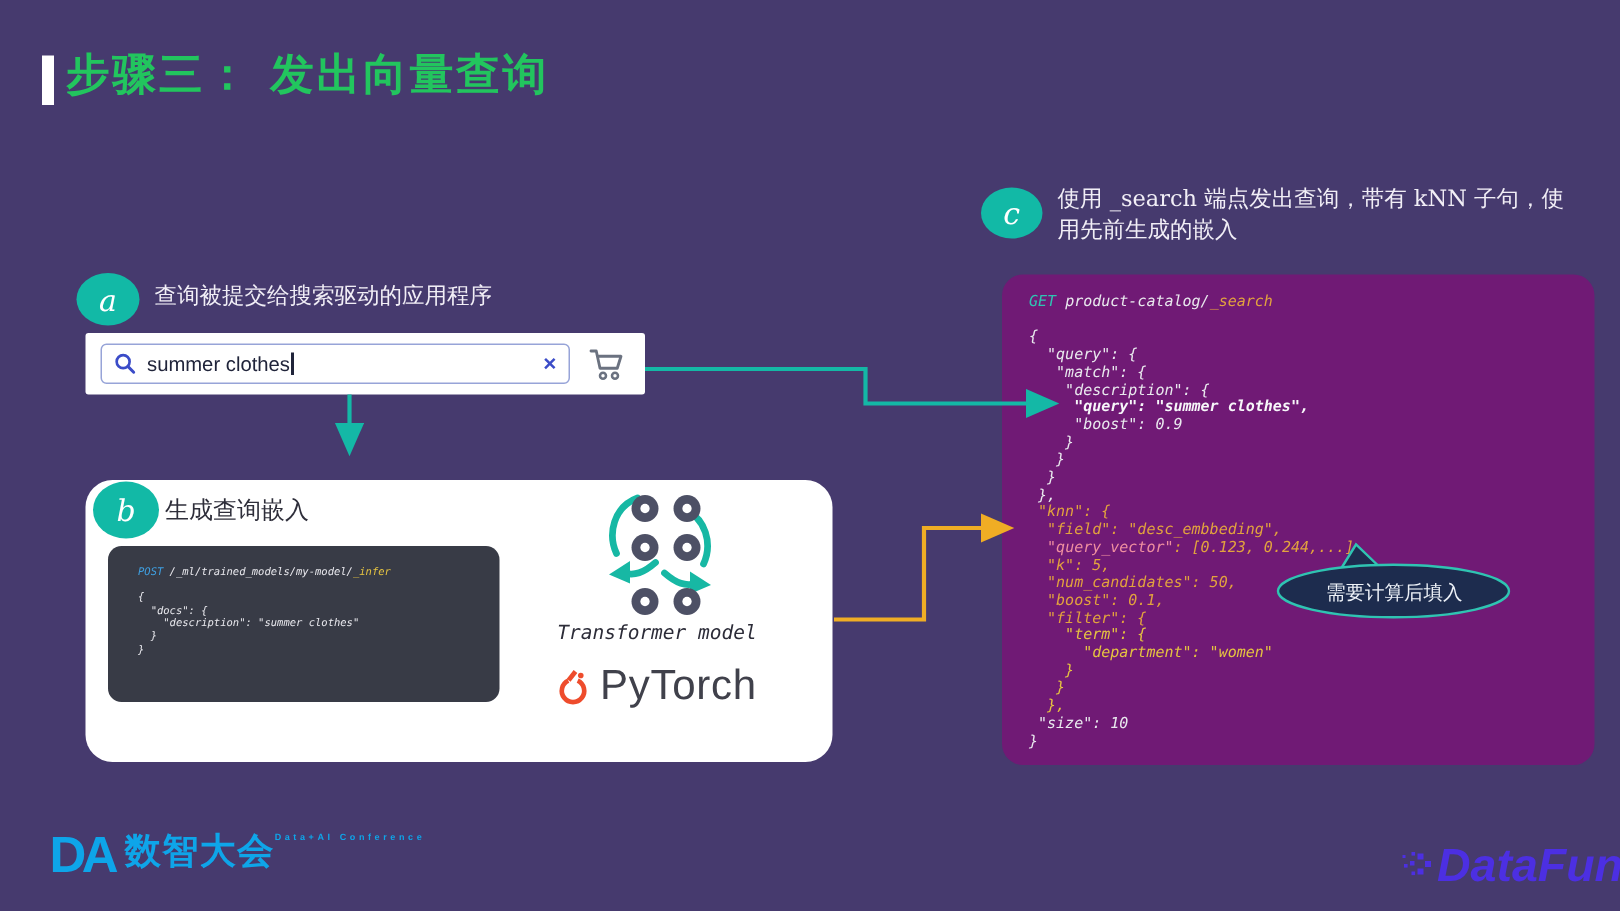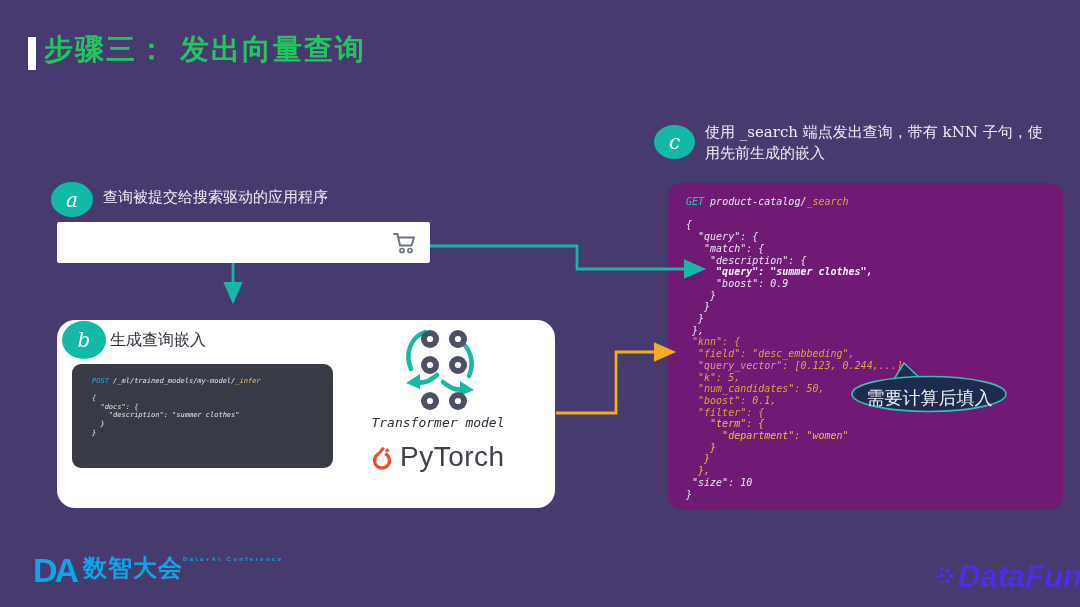--- a/index.html
+++ b/index.html
@@ -53,21 +53,21 @@
   
   .panel{left:668px;top:183px;width:395px;height:327px;background:#701a75;border-radius:14px;
     box-sizing:border-box;padding:13px 6px 0 18px;z-index:1;
     font-family:"DejaVu Sans Mono",monospace;font-style:italic;font-size:10px;line-height:11.7px;}
   .c-teal{color:#2fc4b2}.c-orange{color:#e2a23e}.c-pink{color:#ef8fa0}
   .c-yellow{color:#e5c341}.c-white{color:#e9e9ee}.c-whiteb{color:#f7f7fa;font-weight:bold}
   .c-blue{color:#3f9fe0}
 
   
   .bubble-text{left:853px;top:386px;width:153px;text-align:center;color:#eef2f8;
-    font-size:18px;font-family:"DejaVu Serif",serif;z-index:6;}
+    font-size:13px;font-family:"DejaVu Serif",serif;z-index:6;}
 
   
   .overlay{left:0;top:0;z-index:5;pointer-events:none;}
 
   
   .footer-left{left:33px;top:555px;display:flex;align-items:flex-start;color:#0ea5e9;z-index:2;text-align:center;}
   .da-letters{font-size:34px;font-weight:800;letter-spacing:-3px;line-height:30px;}
   .da-col{margin-left:7px;display:flex;flex-direction:row;}
   .da-cn{font-size:24px;font-weight:800;line-height:26px;letter-spacing:1px;}
   .da-sub{font-size:6px;font-weight:700;letter-spacing:2.4px;margin-top:1px;}
@@ -79,20 +79,30 @@
 
 <div class="abs title-bar"></div>
 <div class="abs page-title">步骤三： 发出向量查询</div>
 
 <div class="abs badge badge-a">
     <span>a</span>
   </div>
 <div class="abs caption caption-a">查询被提交给搜索驱动的应用程序</div>
 
 <div class="abs search-box">
+  <div class="search-input">
+    <svg width="15" height="15" viewBox="0 0 16 16">
+      <circle cx="6.5" cy="6.5" r="4.6" fill="none" stroke="#3b4cc8" stroke-width="1.9"></circle>
+      <line x1="10.2" y1="10.2" x2="14" y2="14" stroke="#3b4cc8" stroke-width="2.1" stroke-linecap="round"></line>
+    </svg>
+    <span class="search-text">summer clothes</span>
+    <span class="text-cursor"></span>
+    <span class="search-spacer"></span>
+    <span class="clear-btn">×</span>
+  </div>
   <svg class="cart-btn" viewBox="0 0 26 24">
     <path d="M2,3 H5.5 L8,14.5 H19.5 L22,6.5 H7" fill="none" stroke="#6b7280" stroke-width="1.9" stroke-linejoin="round" stroke-linecap="round"></path>
     <circle cx="10" cy="19.5" r="2" fill="none" stroke="#6b7280" stroke-width="1.7"></circle>
     <circle cx="18" cy="19.5" r="2" fill="none" stroke="#6b7280" stroke-width="1.7"></circle>
   </svg>
 </div>
 
 <div class="abs card-b"></div>
 <div class="abs badge badge-b">
     <span>b</span>

